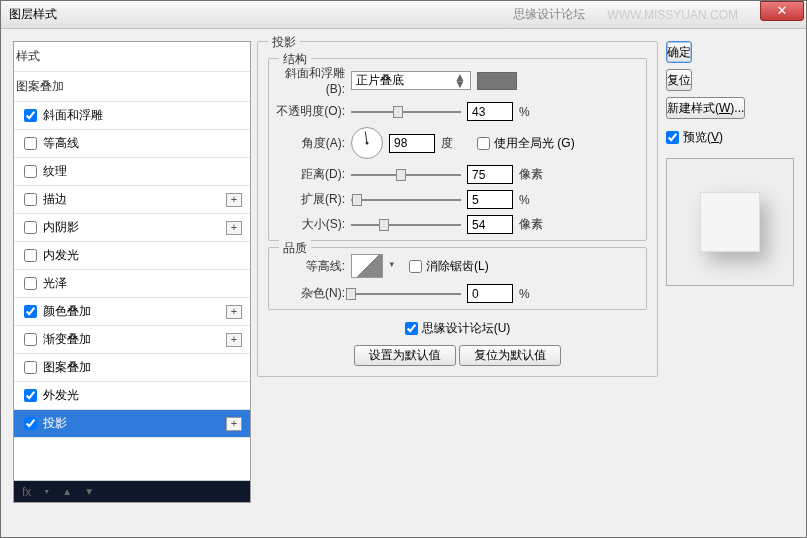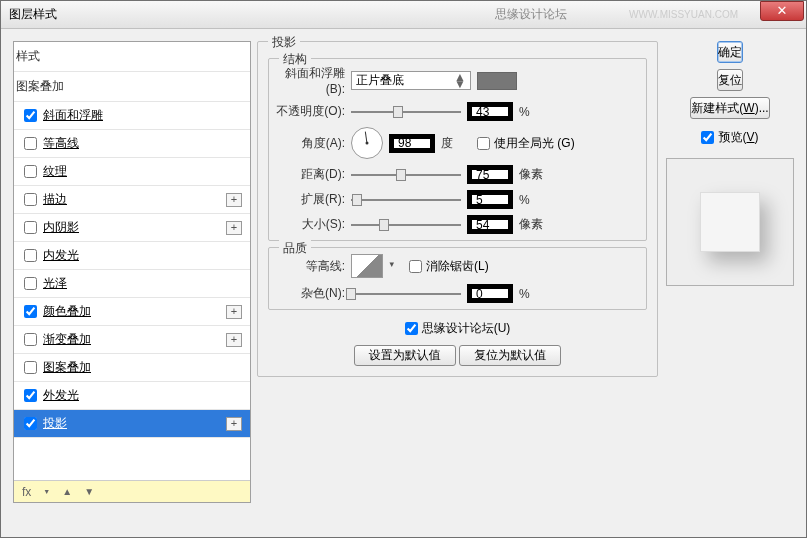--- a/index.html
+++ b/index.html
@@ -1,58 +1,58 @@
 <!DOCTYPE html>
 <html><head>
 <meta charset="utf-8">
 <style>
 *{box-sizing:border-box;margin:0;padding:0;font-family:"Microsoft YaHei","SimSun",sans-serif;font-size:12px;}
 body{background:#6a7b88;width:807px;height:538px;overflow:hidden;}
 .window{width:807px;height:538px;background:#f0f0f0;border:1px solid #707070;position:relative;}
 .titlebar{height:28px;background:linear-gradient(#f8f8f8,#e2e2e2);border-bottom:1px solid #c0c0c0;display:flex;align-items:center;justify-content:space-between;padding:0 0 0 8px;position:relative;}
 .titlebar-right{display:flex;align-items:center;gap:22px;font-size:11px;color:#888;}
-.watermark{color:#ccc;font-family:Arial;font-size:10px;margin-left:40px;}
+.watermark{color:#ccc;font-family:Arial;font-size:12px;}
 .close-btn{width:44px;height:20px;background:linear-gradient(#e97c7c,#c83a3a);border:1px solid #8a2c2c;border-radius:0 0 3px 3px;color:#fff;display:flex;align-items:center;justify-content:center;font-size:13px;margin-top:-8px;margin-right:2px;}
 .body{display:flex;padding:12px;gap:6px;height:calc(100% - 50px);}
 .left-panel{width:238px;border:1px solid #a0a0a0;background:#fff;display:flex;flex-direction:column;}
 .style-list{flex:1;overflow:hidden;}
 .style-header{padding:6px 2px;border-bottom:1px solid #e5e5e5;color:#333;}
 .style-item{display:flex;align-items:center;padding:5px 8px 5px 10px;border-bottom:1px solid #e5e5e5;justify-content:space-between;}
 .style-item.sub{}
 .style-item.active{background:#2f7bdb;color:#fff;}
-.style-item label{display:flex;align-items:center;gap:6px;text-decoration:underline;}
+.style-item label{display:flex;align-items:center;gap:6px;}
 .style-item input[type=checkbox]{width:13px;height:13px;}
 .plus-btn{width:16px;height:14px;border:1px solid #999;background:#f5f5f5;display:flex;align-items:center;justify-content:center;font-size:11px;line-height:1;color:#555;}
-.footer{height:22px;border-top:1px solid #ccc;background:#fef9c3;display:flex;align-items:center;padding:0 8px;gap:12px;color:#666;font-style:italic;}
+.footer{height:22px;border-top:1px solid #ccc;background:#0f172a;display:flex;align-items:center;padding:0 8px;gap:12px;color:#666;font-style:italic;}
 .footer span{font-style:normal;}
 .arrow{font-size:10px;}
 .main-panel{flex:1;display:flex;gap:8px;}
 .settings{flex:1;position:relative;}
 .group{border:1px solid #c0c0c0;border-radius:2px;padding:10px 10px 10px 10px;margin-bottom:8px;position:relative;}
 .group-title{position:absolute;top:-8px;left:10px;background:#f0f0f0;padding:0 4px;color:#333;}
 .subgroup{border:1px solid #c0c0c0;border-radius:2px;margin-top:6px;position:relative;}
 .row{display:flex;align-items:center;margin:6px 0;gap:6px;}
 .row-label{width:76px;text-align:right;color:#333;}
 .select{width:120px;height:19px;border:1px solid #999;background:#fff;display:flex;align-items:center;justify-content:space-between;padding:0 4px;}
 .sel-arrows{font-size:8px;line-height:7px;color:#666;display:flex;flex-direction:column;}
 .swatch{width:40px;height:18px;background:#777;border:1px solid #666;}
 .slider{width:110px;height:16px;display:flex;align-items:center;position:relative;}
 .slider-track{width:100%;height:2px;background:#888;position:relative;}
 .slider-thumb{position:absolute;top:-5px;width:10px;height:12px;background:#e8e8e8;border:1px solid #888;transform:translateX(-50%);}
-.numbox{width:46px;height:19px;border:5px solid #000000;background:#fff;text-align:left;padding:2px 4px;}
+.numbox{width:46px;height:19px;border:1px solid #000000;background:#fff;text-align:left;padding:2px 4px;}
 .unit{width:30px;color:#333;}
 .angle-dial{width:32px;height:32px;border:1px solid #999;border-radius:50%;background:#fff;position:relative;}
 .angle-dial .dot{position:absolute;width:3px;height:3px;background:#333;border-radius:50%;top:50%;left:50%;transform:translate(-50%,-50%);}
 .angle-dial .hand{position:absolute;width:12px;height:1px;background:#333;top:50%;left:50%;transform-origin:left center;transform:rotate(-98deg);}
 .contour{width:32px;height:24px;border:1px solid #999;background:linear-gradient(135deg,#fff 50%,#888 50%);position:relative;}
 .contour .c-arrow{position:absolute;right:-12px;top:4px;font-size:9px;color:#555;}
 .cb-inline{display:flex;align-items:center;gap:4px;justify-content:flex-end;}
 .btn{height:21px;padding:0 14px;border:1px solid #888;background:linear-gradient(#fdfdfd,#e5e5e5);border-radius:3px;display:inline-flex;align-items:center;justify-content:center;}
 .bottom-row{text-align:center;margin-top:8px;}
-.right-panel{width:128px;display:flex;flex-direction:column;gap:6px;align-items:center;}
+.right-panel{width:128px;display:flex;flex-direction:column;gap:6px;align-items:flex-start;}
 .btn-wide{height:22px;border:1px solid #888;background:linear-gradient(#fdfdfd,#e5e5e5);border-radius:3px;display:flex;align-items:center;justify-content:center;}
 .btn-default{border:1px solid #4a8ad6;box-shadow:0 0 0 1px #a8c8ee inset;}
 .preview-cb{display:flex;align-items:center;justify-content:center;gap:4px;margin-top:4px;}
 .preview-box{margin-top:6px;border:1px solid #b0b0b0;background:#eee;width:128px;height:128px;display:flex;align-items:center;justify-content:center;}
 .preview-inner{width:60px;height:60px;background:#f5f5f5;box-shadow:8px 10px 18px rgba(0,0,0,0.25),inset 0 0 0 1px #ddd;}
 .u{text-decoration:underline;}
 </style>
 </head>
 <body>
 

